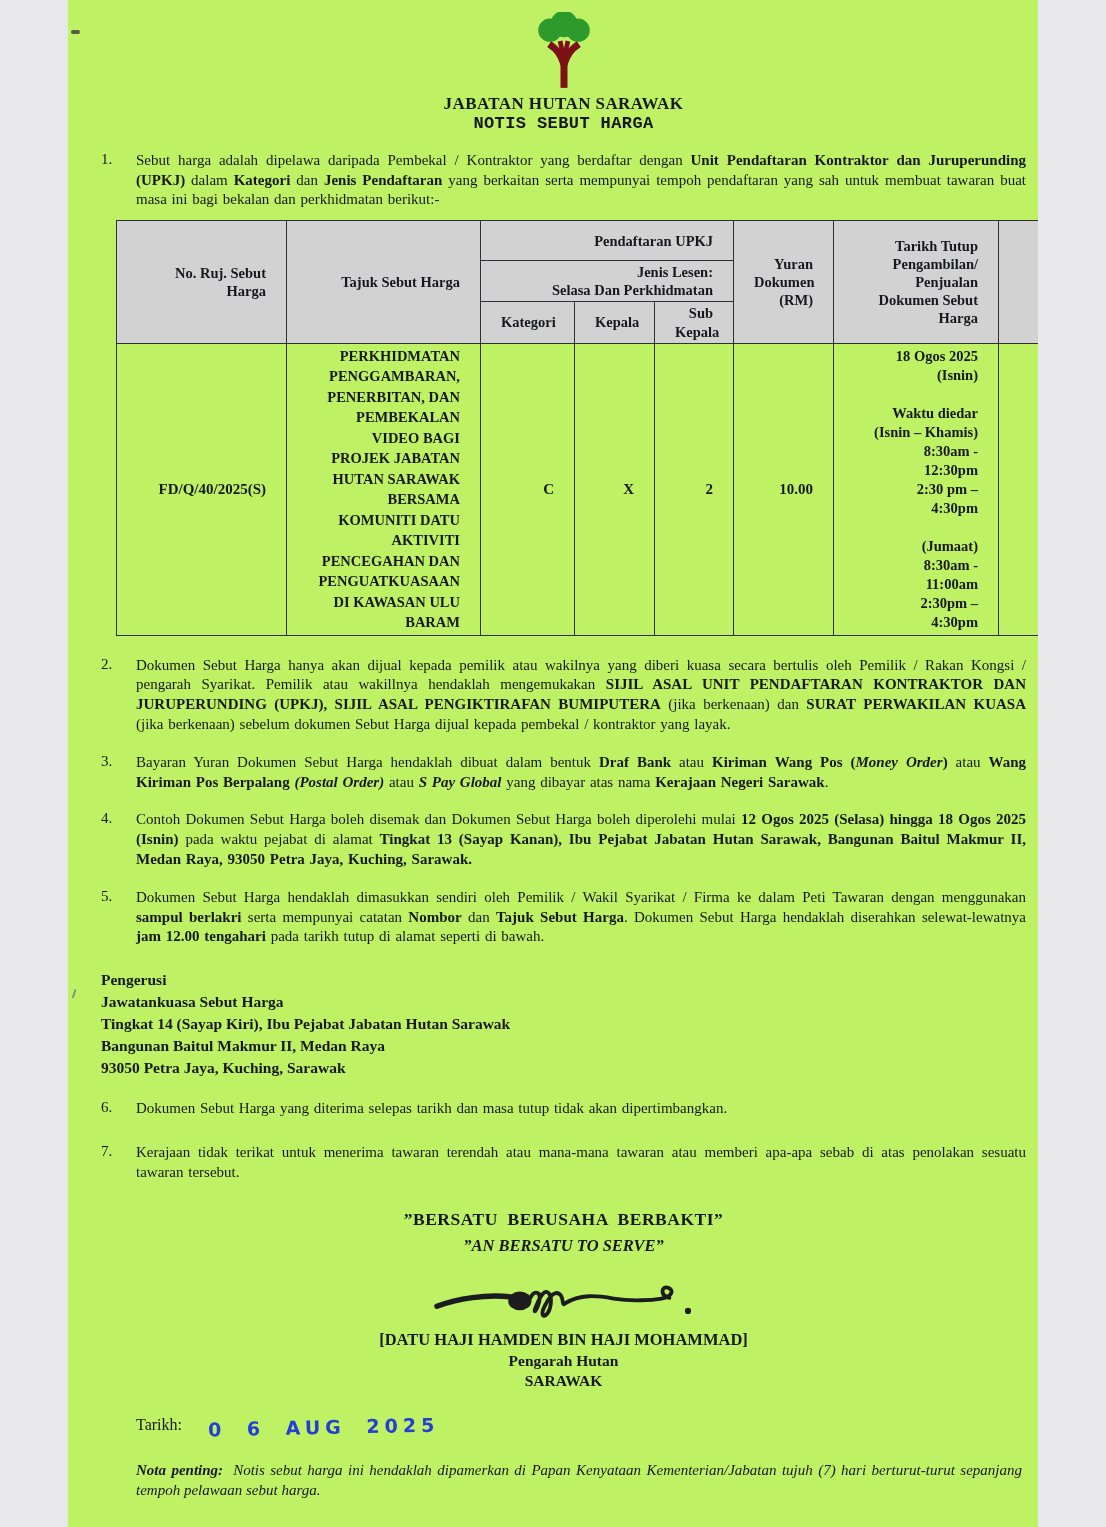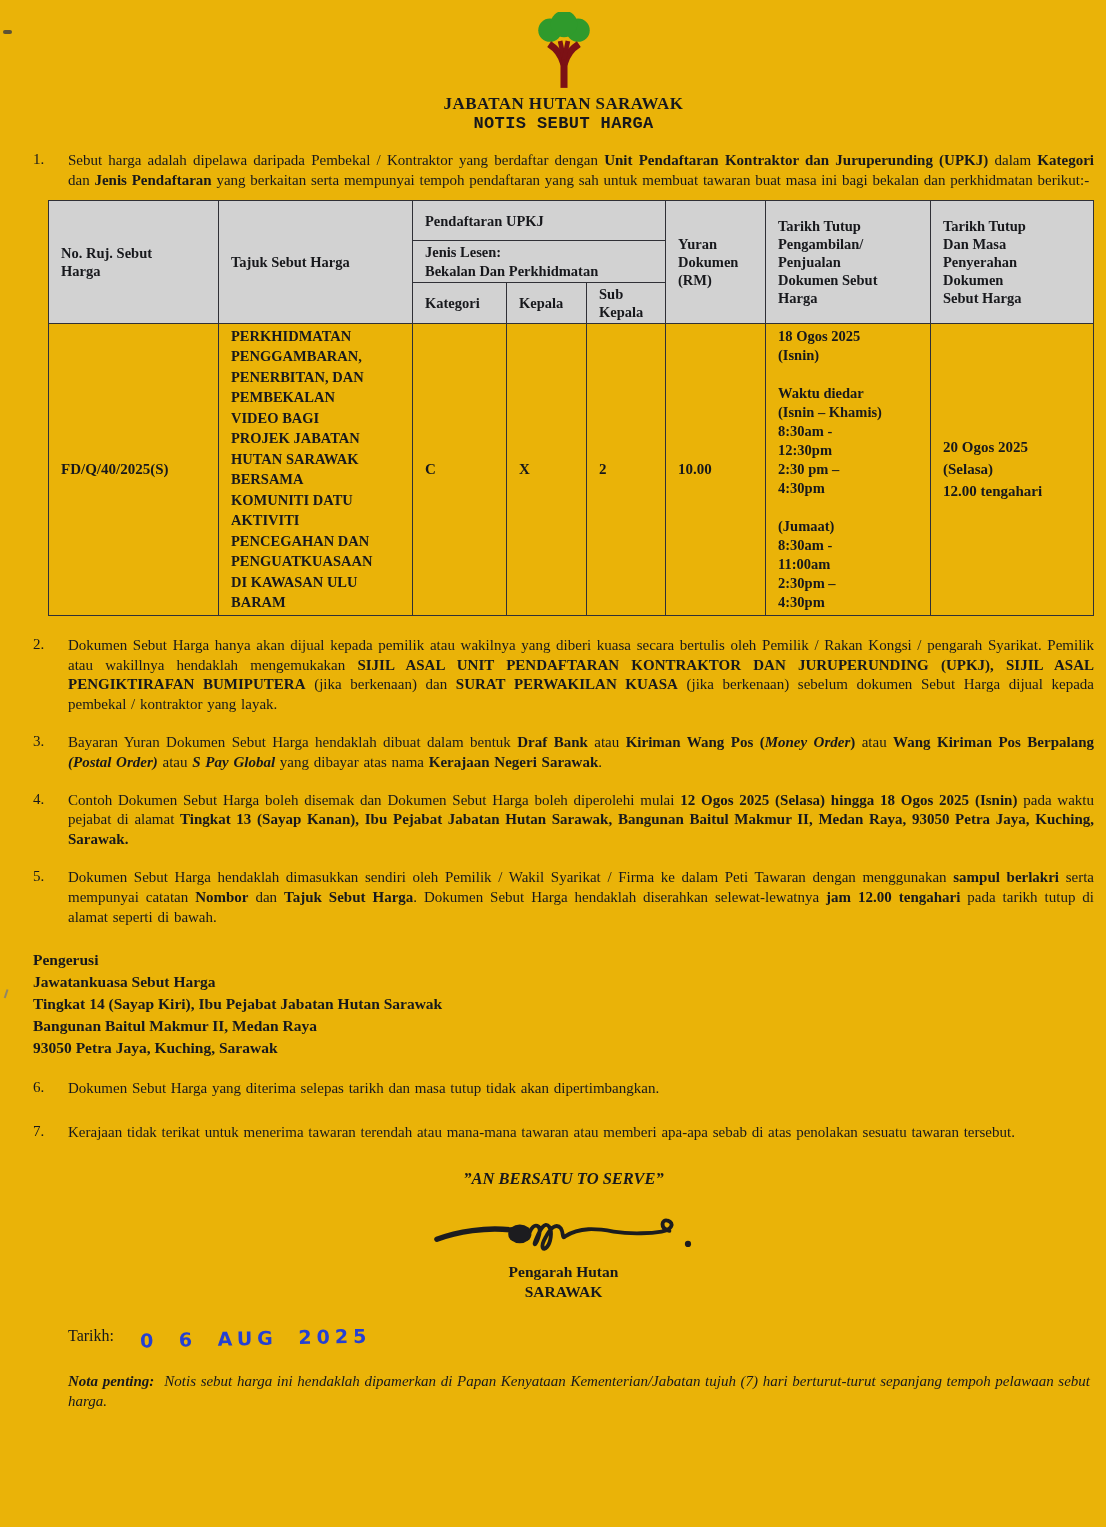--- a/index.html
+++ b/index.html
@@ -1,40 +1,40 @@
 <!DOCTYPE html>
 <html><head>
 <meta charset="utf-8">
 <style>
   html,body{margin:0;padding:0;background:#e8e8ea;}
   .page{
     position:relative;
-    width:1106px;height:1527px;
+    width:970px;height:1527px;
     margin:0 auto;
-    background:#eab308;
+    background:#bef264;
     box-sizing:border-box;
     padding:12px 12px 0 33px;
     overflow:hidden;
     color:#17181c;
     font-family:"Liberation Serif","DejaVu Serif",serif;
   }
   
   .doc-header{text-align:center;}
   .logo-wrap{height:82px;display:flex;justify-content:center;align-items:flex-start;}
   .org-name{font-weight:bold;font-size:17px;letter-spacing:.4px;line-height:1.2;}
   .doc-title{font-weight:bold;font-size:17px;letter-spacing:.4px;line-height:1.2;font-family:Liberation Mono, monospace;}
   
   .item{display:flex;margin-top:18px;}
   .item .num{flex:0 0 35px;font-size:15px;}
   .item .txt{flex:1;font-size:15px;line-height:1.32;text-align:justify;word-spacing:1px;}
   .b{font-weight:bold;}
   .i{font-style:italic;}
   
   table.tender{border-collapse:collapse;table-layout:fixed;margin:10px 0 0 15px;width:1045px;}
-  table.tender th,table.tender td{border:1.6px solid #303036;vertical-align:middle;text-align:left;padding:2px 12px;box-sizing:border-box;}
+  table.tender th,table.tender td{border:1.6px solid #303036;vertical-align:middle;text-align:right;padding:2px 20px;box-sizing:border-box;}
   table.tender th{background:#d2d2d2;font-weight:bold;font-size:14.5px;line-height:1.25;white-space:pre-line;}
   tr.h1 th{height:40px;}
   tr.h2 th{height:40px;}
   tr.h3 th{height:36px;}
   table.tender td{font-weight:bold;background:transparent;white-space:pre-line;}
   td.no-ruj{font-size:15px;}
   td.tajuk{font-size:14.5px;line-height:20.5px;padding:8px 6px;}
   td.small-val{font-size:15px;}
   td.pengambilan{font-size:14.5px;line-height:19px;padding:10px 4px;}
   td.penyerahan{font-size:15px;line-height:22px;}
@@ -125,21 +125,21 @@
 Dokumen Sebut
 Harga</th>
         <th rowspan="3">Tarikh Tutup
 Dan Masa
 Penyerahan
 Dokumen
 Sebut Harga</th>
       </tr>
       <tr class="h2">
         <th colspan="3">Jenis Lesen:
-Bekalan Dan Perkhidmatan</th>
+Selasa Dan Perkhidmatan</th>
       </tr>
       <tr class="h3">
         <th>Kategori</th>
         <th>Kepala</th>
         <th>Sub
 Kepala</th>
       </tr>
     </thead>
     <tbody>
       <tr>
@@ -210,31 +210,33 @@
   <div class="item" style="margin-top:20px;">
     <div class="num">6.</div>
     <div class="txt"><span>Dokumen Sebut Harga yang diterima selepas tarikh dan masa tutup tidak akan dipertimbangkan.</span></div>
   </div>
   <div class="item" style="margin-top:24px;">
     <div class="num">7.</div>
     <div class="txt"><span>Kerajaan tidak terikat untuk menerima tawaran terendah atau mana-mana tawaran atau memberi apa-apa sebab di atas penolakan sesuatu tawaran tersebut.</span></div>
   </div>
 
   <div class="motto">
+    <div class="motto-1">”BERSATU  BERUSAHA  BERBAKTI”</div>
     <div class="motto-2">”AN BERSATU TO SERVE”</div>
   </div>
 
   <div class="sig-wrap">
     <svg class="sig-svg" width="300" height="62" viewBox="0 0 340 80">
       <path d="M6,52 C32,42 70,36 102,40" fill="none" stroke="#1c1c1f" stroke-width="7" stroke-linecap="round"></path>
       <ellipse cx="113" cy="45" rx="15" ry="12" fill="#1c1c1f"></ellipse>
       <path d="M126,42 C132,30 141,33 138,46 C135,58 129,64 134,52 C139,40 145,28 151,36 C155,42 153,56 148,62 C143,68 139,62 146,50 C152,38 160,30 166,38 C170,44 167,53 172,48 C190,36 212,38 234,42 C258,46 284,44 296,42 C309,40 313,31 304,28 C296,25 293,38 306,41" fill="none" stroke="#1c1c1f" stroke-width="5" stroke-linecap="round"></path>
       <circle cx="330" cy="58" r="4" fill="#1c1c1f"></circle>
     </svg>
     <div class="sig-block">
+      <div class="sig-name">[DATU HAJI HAMDEN BIN HAJI MOHAMMAD]</div>
       <div class="sig-title">Pengarah Hutan</div>
       <div class="sig-org">SARAWAK</div>
     </div>
   </div>
 
   <div class="date-row">
     <span class="date-label">Tarikh:</span>
     <span class="date-stamp" style="color: rgb(36, 64, 212);">0 6 AUG 2025</span>
   </div>
 

